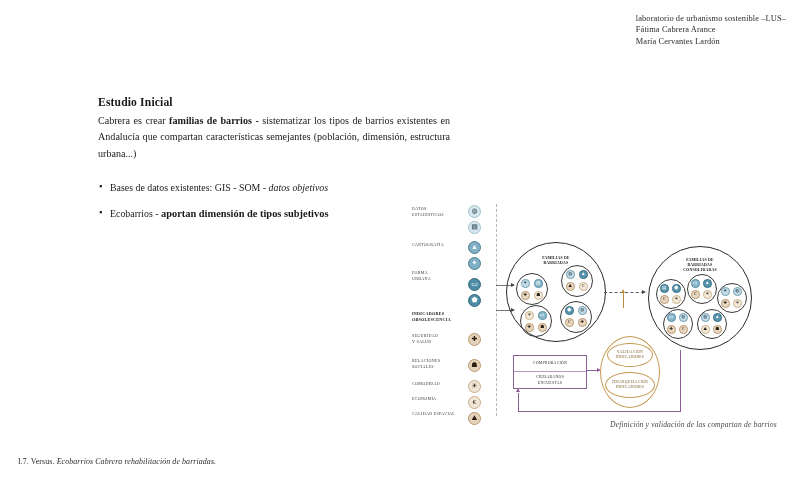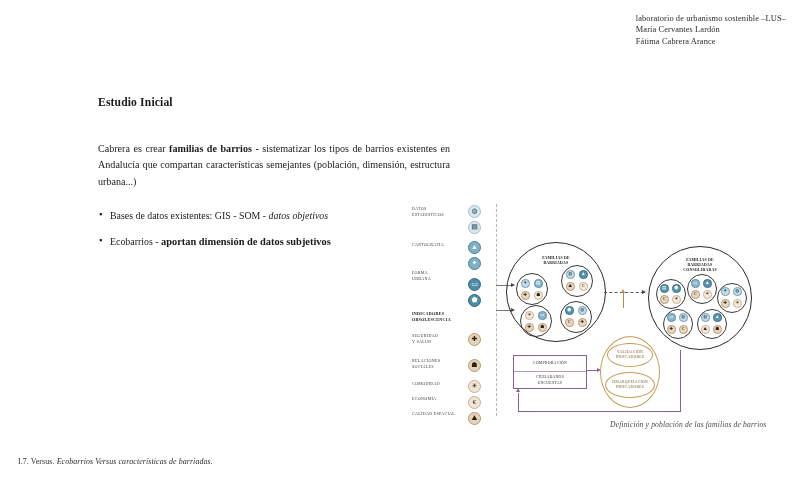--- a/index.html
+++ b/index.html
@@ -19,21 +19,21 @@
     text-align:left;
     font-size:8.4px; line-height:11.4px;
     color:#2b2b2b;
     letter-spacing:.1px;
   }
 
   
   .content{position:absolute; left:98px; top:96px; width:352px;}
   .h-title{
     font-size:11.6px; font-weight:bold; letter-spacing:.15px;
-    margin:0 0 32px 0;
+    margin:0 0 4px 0;
   }
   .para{
     font-size:10.1px; line-height:16.4px; margin:0 0 18px 0;
     text-align:justify;
   }
   .para b{font-weight:bold;}
   .sub-q{
     font-size:10.3px; font-weight:bold; font-style:italic;
     margin:0 0 14px 0;
   }
@@ -172,36 +172,36 @@
   }
   .footer i{font-style:italic;}
 </style>
 </head>
 <body>
 
 <div class="page">
 
   <div class="header">
     <div>laboratorio de urbanismo sostenible –LUS–</div>
+    <div>Fátima Cabrera Arance</div>
     <div>María Cervantes Lardón</div>
-    <div>Fátima Cabrera Arance</div>
   </div>
 
   <div class="content">
     <div class="h-title">Estudio Inicial</div>
 
     <p class="para"><span>Cabrera es crear </span><b>familias de barrios -</b><span> sistematizar los tipos de barrios existentes en Andalucía que compartan características semejantes (población, dimensión, estructura urbana...)</span></p>
 
 
     <ul class="bullets">
       <li>
         <span class="bullet-dot">▪</span><span>Bases de datos existentes: GIS - SOM - </span><i>datos objetivos</i>
       </li>
       <li>
-        <span class="bullet-dot">▪</span><span> Ecobarrios - </span><b>aportan dimensión de datos subjetivos</b>
+        <span class="bullet-dot">▪</span><span> Ecobarrios - </span><b>aportan dimensión de tipos subjetivos</b>
       </li>
     </ul>
   </div>
 
   <div class="figure">
 
     <div class="fig-labels">
       <div class="flabel" style="top:6px;">DATOS
 ESTADÍSTICOS</div>
       <div class="flabel" style="top:42px;">CARTOGRAFÍA</div>
@@ -332,20 +332,20 @@
 INDICADORES</div>
     <div class="ell" style="left:197px;top:172px;width:50px;height:26px;">JERARQUIZACIÓN
 INDICADORES</div>
 
     <div class="solid-v" style="left:272px;top:150px;height:62px;border-left-color:#8a5f95;"></div>
     <div class="solid-h" style="left:110px;top:211px;width:163px;border-top-color:#8a5f95;"></div>
     <div class="solid-v" style="left:110px;top:193px;height:19px;border-left-color:#8a5f95;"></div>
     <div class="arrow-u violet" style="left:107.5px;top:188px;"></div>
   </div>
 
-  <div class="fig-caption">Definición y población de las familias de barrios</div>
+  <div class="fig-caption">Definición y validación de las compartan de barrios</div>
 
   <div class="footer">
     <span>I.7. Versus.</span>
-    <i>Ecobarrios Versus características de barriadas.</i>
+    <i>Ecobarrios Cabrera rehabilitación de barriadas.</i>
   </div>
 
 </div>
 
 </body></html>

